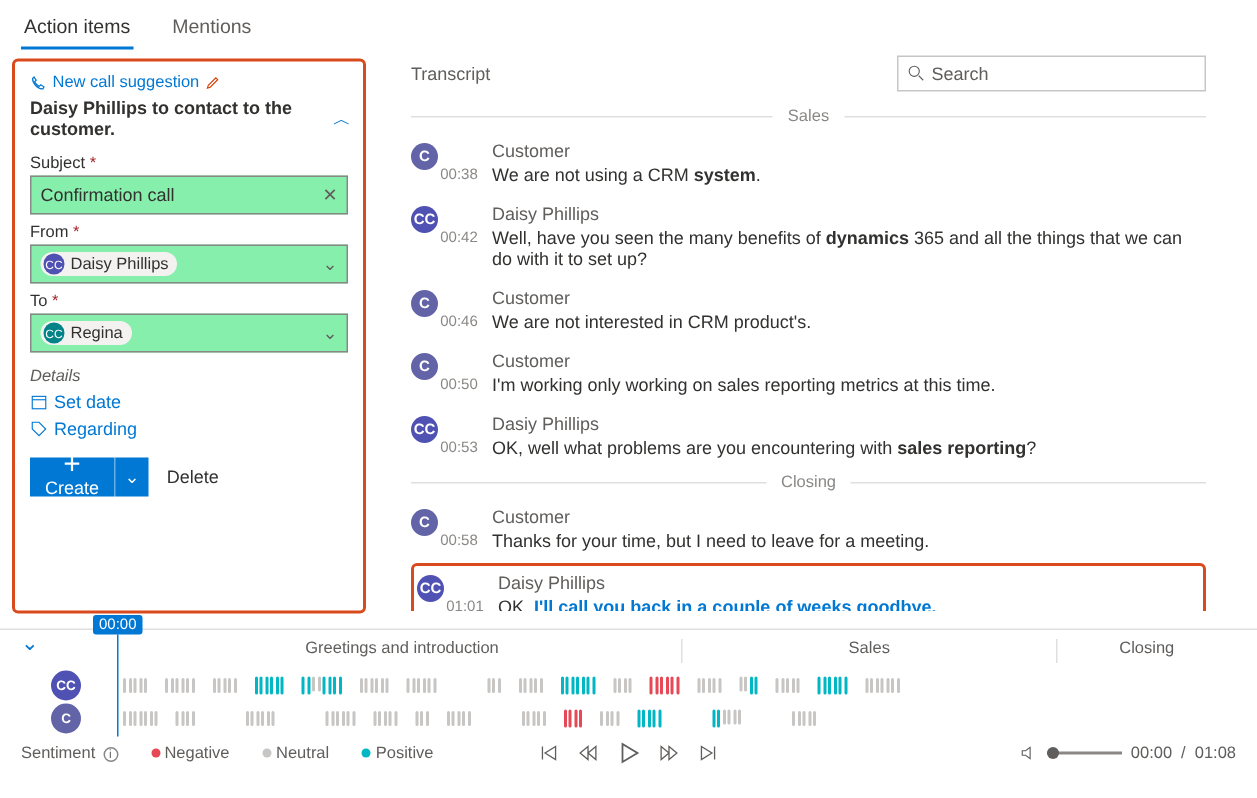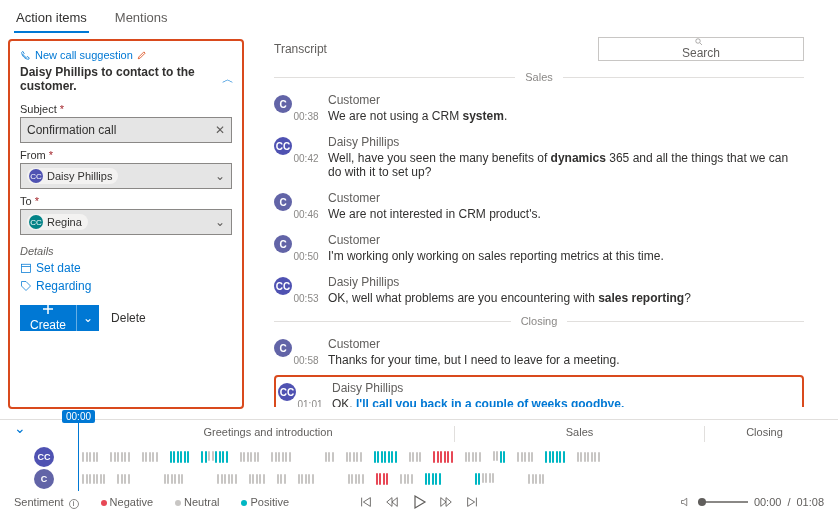--- a/index.html
+++ b/index.html
@@ -5,21 +5,21 @@
 * { box-sizing: border-box; margin: 0; padding: 0; }
 body { font-family: "Segoe UI", Arial, sans-serif; font-size: 12px; color: #323130; background: #fff; width: 838px; height: 532px; overflow: hidden; position: relative; }
 .main { display: flex; height: 382px; }
 .left { width: 236px; border: 2px solid #d94a1d; border-radius: 4px; margin: 6px 8px; padding: 8px 10px; position: relative; }
 .right { flex: 1; display: flex; flex-direction: column; padding: 0 34px 0 22px; }
 .tabs { display: flex; gap: 24px; padding: 6px 0 0 14px; font-size: 13px; }
 .tab { padding: 4px 2px 6px; cursor: pointer; color: #605e5c; }
 .tab.active { color: #323130; border-bottom: 2px solid #0078d4; }
 .transcript-header { display: flex; align-items: center; margin: 4px 0 6px; }
 .transcript-title { font-size: 12px; color: #605e5c; }
-.search-box { margin-left: auto; display: flex; align-items: center; border: 1px solid #c8c6c4; height: 24px; width: 206px; padding: 0 6px; color: #605e5c; font-size: 12px; flex-direction: column; }
+.search-box { margin-left: auto; display: flex; align-items: center; border: 1px solid #c8c6c4; height: 24px; width: 206px; padding: 0 6px; color: #605e5c; font-size: 12px; }
 .search-box svg { margin-right: 4px; }
 .section-label { display: flex; align-items: center; color: #8a8886; font-size: 11px; margin: 4px 0; }
 .section-label::before, .section-label::after { content:""; flex:1; height:1px; background:#e1dfdd; }
 .section-label span { margin: 0 10px; }
 .entries { overflow-y: auto; height: 340px; }
 .entry { display: flex; align-items: flex-start; padding: 6px 0; }
 .avatar { width: 18px; height: 18px; border-radius: 50%; display: flex; align-items: center; justify-content: center; color:#fff; font-size:10px; font-weight:600; margin-top:2px; flex-shrink:0; }
 .avatar.c { background: #6264a7; }
 .avatar.cc { background: #4f52b2; }
 .time { font-size: 10px; color: #8a8886; margin-top: 18px; width: 28px; text-align:center; flex-shrink:0; }
@@ -29,21 +29,21 @@
 .text b { font-weight: 600; }
 .highlighted-row { border: 2px solid #d94a1d; border-radius: 4px; padding: 4px 2px; margin: 2px 0; }
 .blue-text { color: #0078d4; font-weight: 600; }
 
 
 .sugg-head { display: flex; align-items: center; color: #0078d4; font-size: 11px; margin-bottom: 4px; gap:4px;}
 .sugg-title { font-size: 12px; font-weight: 600; margin-bottom: 10px; }
 .collapse { position: absolute; right: 8px; top: 30px; color: #0078d4; font-size: 12px; cursor:pointer;}
 .field-label { font-size: 11px; margin: 6px 0 2px; }
 .req { color: #a4262c; }
-.input { width: 100%; height: 26px; border: 1px solid #8a8886; padding: 0 6px; font-size: 12px; display:flex; align-items:center; justify-content:space-between; background:#e5e5e5;}
+.input { width: 100%; height: 26px; border: 1px solid #8a8886; padding: 0 6px; font-size: 12px; display:flex; align-items:center; justify-content:space-between; background:#86efac;}
 .input .clear { color:#605e5c; cursor:pointer; }
 .chip { display: inline-flex; align-items: center; background: #f3f2f1; border-radius: 10px; padding: 1px 6px 1px 2px; font-size: 11px; gap:4px;}
 .chip-avatar { width:14px; height:14px; border-radius:50%; background:#4f52b2; color:#fff; font-size:8px; display:flex; align-items:center; justify-content:center; }
 .details-head { font-size: 11px; color: #605e5c; margin-top:10px;font-style:italic; }
 .link-row { display:flex; align-items:center; gap:4px; color:#0078d4; font-size:12px; margin-top:4px; cursor:pointer;}
 .btn-row { display:flex; align-items:center; gap:12px; margin-top:12px;}
 .create-btn { background:#0078d4; color:#fff; border:none; height:26px; display:flex; align-items:center; font-size:12px; cursor:pointer;}
 .create-btn .main-b { padding: 0 10px; display:flex; align-items:center; gap:4px; border-right:1px solid rgba(255,255,255,0.4);flex-direction:column;}
 .create-btn .drop { padding: 0 6px; }
 .delete-link { color:#323130; font-size:12px; cursor:pointer; }

